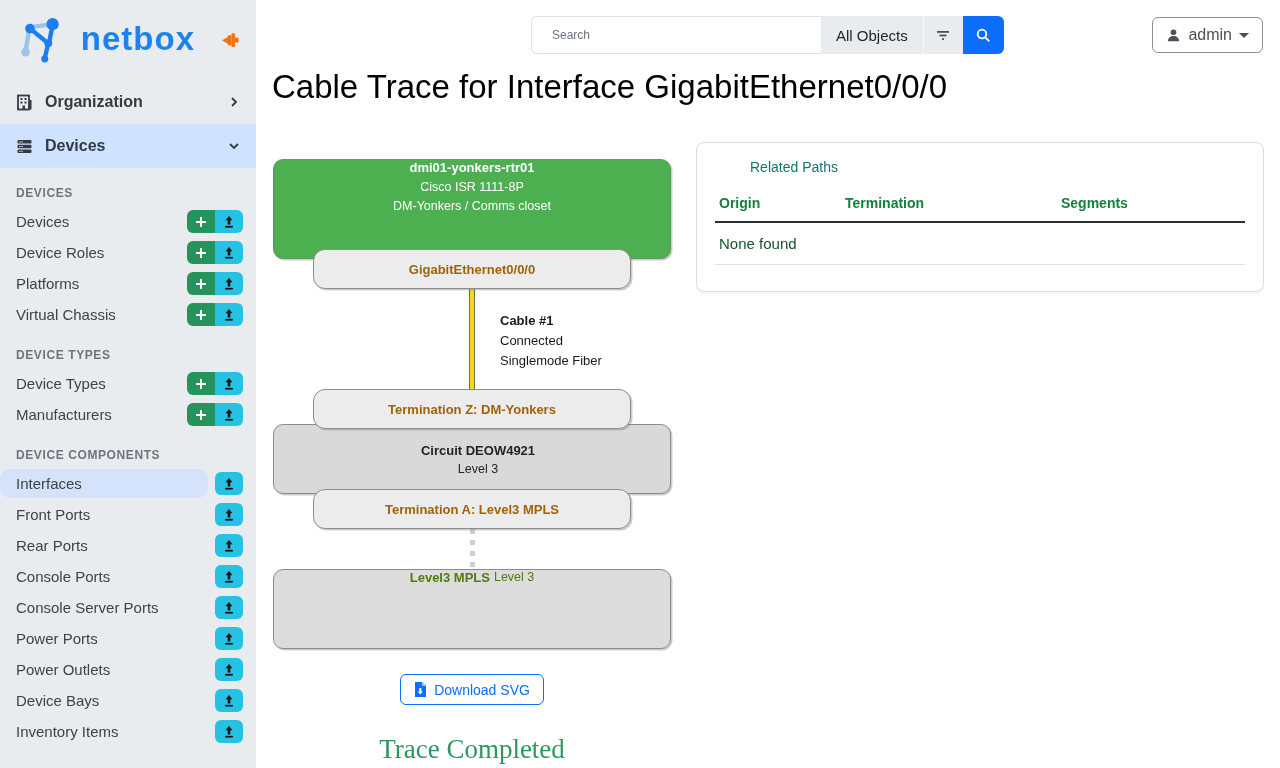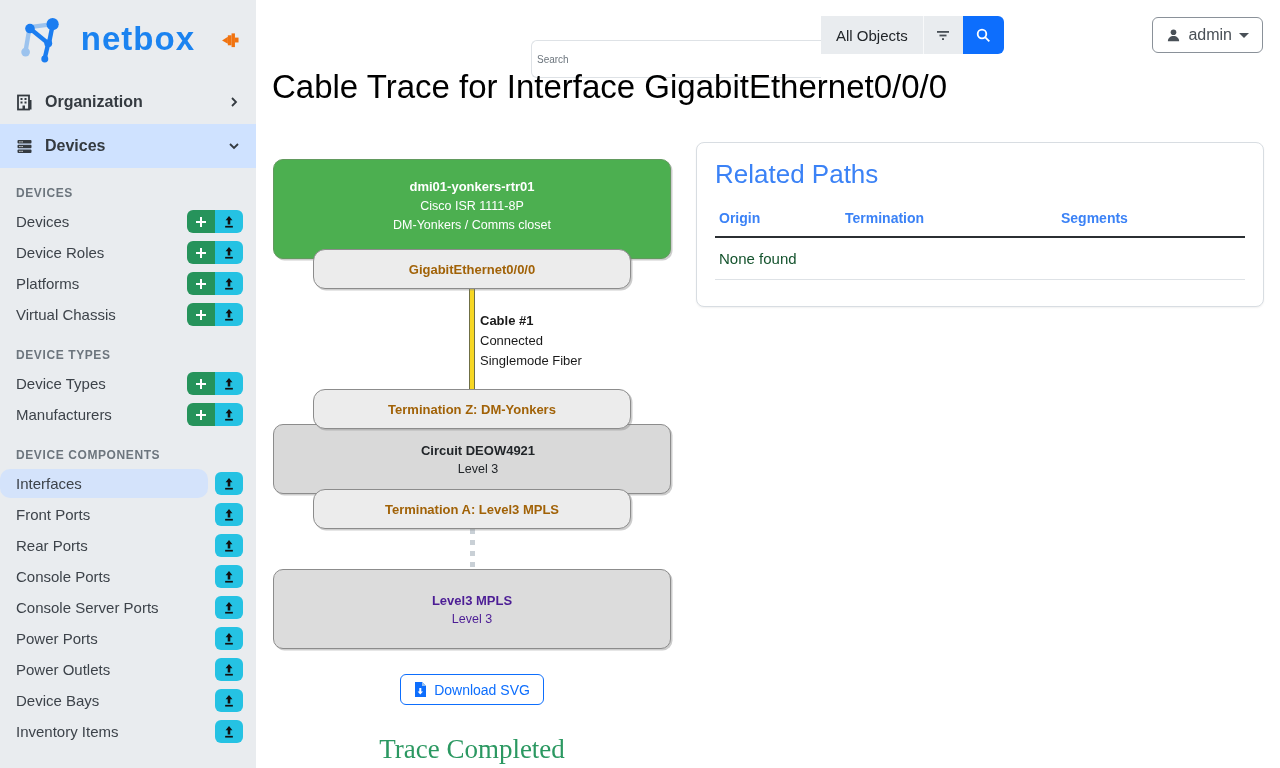--- a/index.html
+++ b/index.html
@@ -30,73 +30,73 @@
      display:flex; align-items:center; justify-content:center; }
   .btn-import { width:28px; background:#25c2e3; border:none; border-radius:0 6px 6px 0; cursor:pointer;
      display:flex; align-items:center; justify-content:center; }
   .btn-import.solo { border-radius:6px; }
 
   
   .main { flex:1; height:768px; overflow:hidden; background:#fff; }
   .topbar { display:flex; align-items:center; padding:16px 17px 0 17px; }
   .search-group { display:flex; height:38px; margin-left:258px; }
   .search-input { width:290px; height:38px; border:1px solid #dee2e6; border-right:none;
-     border-radius:6px 0 0 6px; padding:0 5px; font-size:10px; color:#343a40; outline:none;margin-top:24px; }
+     border-radius:6px 0 0 6px; padding:0 20px; font-size:12px; color:#343a40; outline:none; }
   .search-input::placeholder { color:#6c757d; }
   .scope-btn { height:38px; background:#e9ecef; border:none; font-size:15px; color:#212529;
      padding:0 15px; cursor:pointer; }
   .filter-btn { height:38px; width:40px; background:#e9ecef; border:none; border-left:1px solid #f8f9fa;
      cursor:pointer; display:flex; align-items:center; justify-content:center; }
   .searchgo-btn { height:38px; width:41px; background:#0d6efd; border:none; border-radius:0 6px 6px 0;
      cursor:pointer; display:flex; align-items:center; justify-content:center; }
   .user-btn { margin-left:auto; height:36px; border:1px solid #8a9199; border-radius:6px; background:#fff;
      display:flex; align-items:center; gap:7px; padding:0 13px; font-size:16px; color:#495057; cursor:pointer; }
   .caret-down { width:0; height:0; border-left:5px solid transparent; border-right:5px solid transparent;
      border-top:5px solid #495057; }
 
   .page-title { font-size:33px; font-weight:400; color:#000000; padding:14px 0 0 16px; }
 
   .content-row { display:flex; align-items:flex-start; margin-top:36px; }
   .trace-col { width:400px; margin-left:16px; display:flex; flex-direction:column; align-items:center; }
 
   .tbox { border:1px solid #8c8c8c; box-shadow:1.5px 1.5px 0 rgba(130,130,130,.4); text-align:center; }
   .node-box { width:398px; border-radius:10px; }
   .node-box.green { background:#4caf50; border-color:#629a5e; color:#fff; height:100px; margin-top:17px;
-     display:flex; flex-direction:column; justify-content:center; gap:5px; padding-bottom:8px; position:relative; z-index:1; }
+     display:flex; flex-direction:column; justify-content:flex-start; gap:5px; padding-bottom:8px; position:relative; z-index:1; }
   .node-title { font-size:13px; font-weight:bold; }
   .node-sub { font-size:12.5px; }
   .port-box { width:318px; height:40px; background:#ececec; border-radius:12px; display:flex;
      align-items:center; justify-content:center; font-size:13px; font-weight:bold; color:#a16207;
      position:relative; z-index:2; }
   .port-box.overlap-up { margin-top:-10px; }
 
   .cable-seg { position:relative; width:100%; height:100px; display:flex; justify-content:center; }
   .cable-line { width:6px; height:100px; border-left:1px solid #6f6f45; border-right:1px solid #6f6f45; cursor:pointer; }
-  .cable-label { position:absolute; left:208px; top:22px; text-align:left; font-size:13px; color:#1a1a1a; line-height:20px; }
+  .cable-label { position:absolute; left:228px; top:22px; text-align:left; font-size:13px; color:#1a1a1a; line-height:20px; }
   .cable-label .b { font-weight:bold; }
 
   .circuit-box { background:#d9d9d9; height:70px; margin-top:-5px; z-index:1; position:relative;
      display:flex; flex-direction:column; justify-content:center; gap:4px; color:#212529;padding-left:12px; }
   .term-a { margin-top:-5px; }
 
   .dotted-seg { width:5px; height:40px;
      background:repeating-linear-gradient(to bottom,#c9d0d6 0 5px,transparent 5px 11px); }
 
-  .pnet-box { background:#dcdcdc; height:80px; display:flex; flex-direction:column; justify-content:center;
-     gap:4px; color:#4c1d95; }
+  .pnet-box { background:#dcdcdc; height:80px; display:flex; flex-direction:row; justify-content:center;
+     gap:4px; color:#4d7c0f; }
 
   .dl-btn { margin-top:25px; height:31px; background:#fff; border:1px solid #0d6efd; border-radius:6px;
      color:#0d6efd; font-size:14px; display:flex; align-items:center; gap:7px; padding:0 13px; cursor:pointer; }
   .trace-status { margin-top:29px; font-size:27px; color:#2b9861;font-family:Liberation Serif, serif; }
 
   .paths-card { flex:1; margin-left:24px; margin-right:16px; background:#fff; border:1px solid #d8dde2;
      border-radius:8px; box-shadow:0 1px 2px rgba(0,0,0,.06); padding:16px 18px 26px 18px; }
-  .paths-title { font-size:26px; font-weight:400; color:#3b82f6; margin-bottom:14px; }
+  .paths-title { font-size:14px; font-weight:400; color:#0f766e; margin-bottom:14px;margin-left:35px; }
   .paths-table { width:100%; border-collapse:collapse; }
-  .paths-table th { text-align:left; font-size:14px; font-weight:bold; color:#3b82f6;
+  .paths-table th { text-align:left; font-size:14px; font-weight:bold; color:#15803d;
      padding:6px 4px 10px 4px; border-bottom:2px solid #2b2f33; }
   .paths-table th:nth-child(1){ width:126px; } .paths-table th:nth-child(2){ width:216px; }
   .paths-table td { font-size:15px; color:#14532d; padding:12px 4px; border-bottom:1px solid #dee2e6; }
 </style>
 </head>
 <body>
 
 <aside class="sidebar">
   <div class="logo-row">
     <svg class="logo-mark" viewBox="0 0 56 56">

